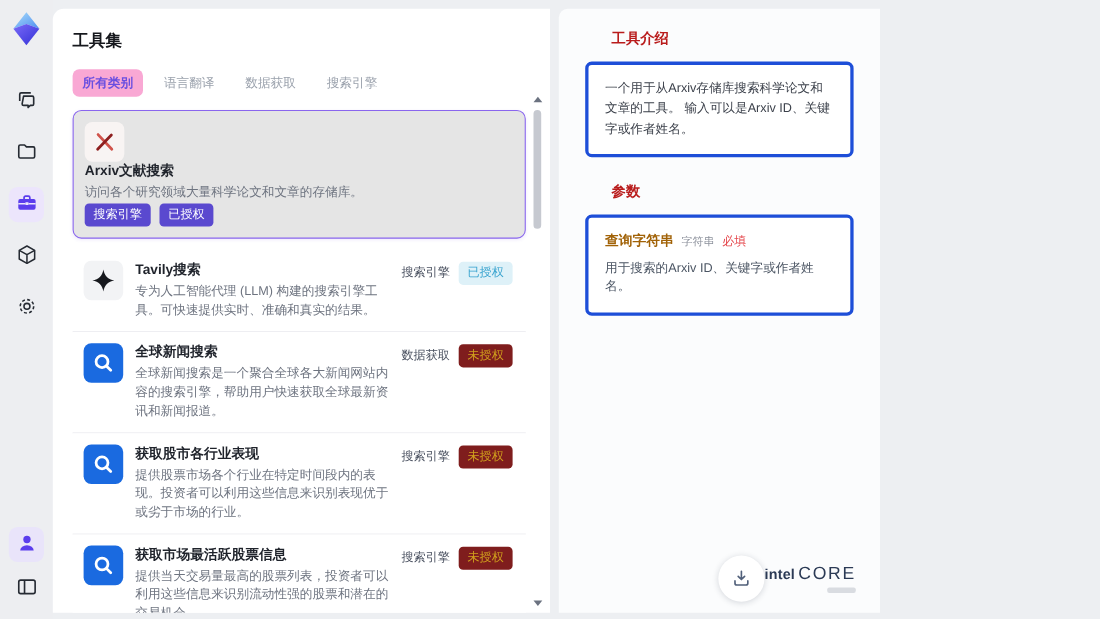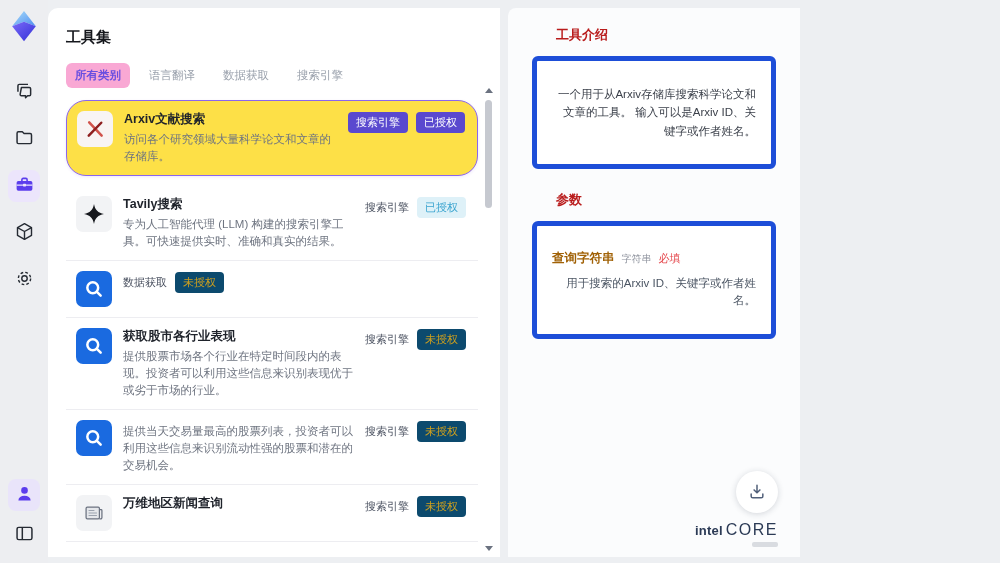--- a/index.html
+++ b/index.html
@@ -25,56 +25,56 @@
   .page-title { font-size:15px; font-weight:bold; color:#16181d; margin:4px 0 16px; }
 
   
   .tabs { display:flex; align-items:center; gap:10px; margin-bottom:12px; }
   .tab { border:none; background:transparent; font-size:11.5px; color:#9aa1ac; padding:5px 9px; border-radius:6px; cursor:pointer; font-family:inherit; white-space:nowrap; }
   .tab.active { background:#f9a8d4; color:#6a4fe0; font-weight:bold; }
 
   
   .tool-list { position:relative; }
   .tool-row { display:flex; align-items:flex-start; padding:10px 12px 10px 10px; border-bottom:1px solid #ededf1; background:#fff; cursor:pointer; }
-  .tool-row.selected { border:1.5px solid #8a66ee; background:#fde047; border-radius:20px; margin-bottom:10px; box-shadow:0 1px 3px rgba(120,80,230,.12); }
+  .tool-row.selected { border:1.5px solid #8a66ee; background:#e5e5e5; border-radius:8px; margin-bottom:10px; box-shadow:0 1px 3px rgba(120,80,230,.12);flex-direction:column; }
   .tool-icon { width:36px; height:36px; border-radius:7px; flex:none; display:flex; align-items:center; justify-content:center; margin-right:11px; }
   .tool-icon svg { width:30px; height:30px; }
   .tool-icon.bg-light { background:#f2f3f5; }
   .tool-icon.bg-paper { background:#f8f4f3; }
   .tool-icon.bg-blue { background:#1a6ae0; }
   .tool-text { flex:1; min-width:0; padding-right:6px; }
   .tool-name { font-size:12.5px; font-weight:bold; color:#1f232b; line-height:17px; }
   .tool-desc { font-size:11.5px; color:#6e7480; line-height:17px; margin-top:3px; }
   .tool-badges { display:flex; align-items:center; gap:8px; flex:none; padding-top:1px; }
   .badge { font-size:11px; line-height:1; padding:5px 8px; border-radius:4px; white-space:nowrap; }
   .badge.plain { padding:5px 0; color:#4a5160; background:transparent; }
   .badge.solid { background:#5a49cf; color:#ffffff; }
   .badge.cyan { background:#def1f8; color:#3aa4cf; }
-  .badge.amber { background:#0c4a6e; color:#d0a01d; }
+  .badge.amber { background:#7f1d1d; color:#d0a01d; }
 
   
   .scrollbar { position:absolute; top:80px; bottom:6px; right:6px; width:10px; }
   .sb-arrow { width:0; height:0; margin:0 auto; border-left:4px solid transparent; border-right:4px solid transparent; }
   .sb-arrow.up { border-bottom:5px solid #6b7280; }
   .sb-arrow.down { border-top:5px solid #6b7280; position:absolute; bottom:0; left:1px; }
   .sb-thumb { position:absolute; top:12px; left:1px; width:7px; height:108px; border-radius:4px; background:#c6c9d0; }
 
   
   .detail-title { font-size:14.5px; font-weight:bold; color:#16181d; margin-bottom:20px; }
   .section-head { font-size:13px; font-weight:bold; color:#b91c1c; margin-bottom:12px;margin-left:24px; }
-  .box { background:#ffffff; border:5px solid #1d4ed8; border-radius:6px; padding:24px 15px; margin-bottom:22px;text-align:right; }
+  .box { background:#ffffff; border:3px solid #1d4ed8; border-radius:6px; padding:13px 15px; margin-bottom:22px; }
   .intro-text { font-size:11.5px; color:#3c414b; line-height:1.6; }
   .param-head { display:flex; align-items:baseline; gap:7px; margin-bottom:8px; }
   .param-name { font-size:12.5px; font-weight:bold; color:#a16207; }
   .param-type { font-size:10px; color:#8b909b; }
   .param-required { font-size:11px; color:#e5484d; }
   .param-desc { font-size:11.5px; color:#4b5563; line-height:1.5; }
 
   
-  .fab-area { position:absolute; right:22px; bottom:10px; display:flex; flex-direction:column; align-items:flex-end; }
+  .fab-area { position:absolute; right:22px; bottom:10px; display:flex; flex-direction:row; align-items:flex-start; }
   .fab { width:42px; height:42px; border-radius:50%; border:none; background:#ffffff; box-shadow:0 1px 6px rgba(30,40,60,.18); display:flex; align-items:center; justify-content:center; cursor:pointer; }
   .fab svg { width:20px; height:20px; }
   .intel-logo { margin-top:8px; display:flex; flex-direction:column; align-items:flex-end; }
   .intel-line { display:flex; align-items:baseline; gap:3px; }
   .intel-word { font-size:13px; font-weight:bold; color:#2b3a55; letter-spacing:.2px; }
   .core-word { font-size:16px; font-weight:normal; color:#2b3a55; letter-spacing:1.5px; }
   .intel-sub { width:26px; height:5px; border-radius:2px; background:#d9dce1; margin-top:3px; }
 </style>
 </head>
 <body>
@@ -189,20 +189,24 @@
       <span class="badge cyan">已授权</span>
     </div>
   </div>
           <div class="tool-row">
     <div class="tool-icon bg-blue">
               <svg viewBox="0 0 36 36">
                 <circle cx="16.5" cy="16.5" r="6.5" fill="none" stroke="#ffffff" stroke-width="3"></circle>
                 <path d="M21.5 21.5 L26 26" stroke="#ffffff" stroke-width="3" stroke-linecap="round"></path>
               </svg>
             </div>
+    <div class="tool-text">
+      <div class="tool-name">全球新闻搜索</div>
+      <div class="tool-desc">全球新闻搜索是一个聚合全球各大新闻网站内容的搜索引擎，帮助用户快速获取全球最新资讯和新闻报道。</div>
+    </div>
     <div class="tool-badges">
       <span class="badge plain">数据获取</span>
       <span class="badge amber">未授权</span>
     </div>
   </div>
           <div class="tool-row">
     <div class="tool-icon bg-blue">
               <svg viewBox="0 0 36 36">
                 <circle cx="16.5" cy="16.5" r="6.5" fill="none" stroke="#ffffff" stroke-width="3"></circle>
                 <path d="M21.5 21.5 L26 26" stroke="#ffffff" stroke-width="3" stroke-linecap="round"></path>
@@ -218,20 +222,21 @@
     </div>
   </div>
           <div class="tool-row">
     <div class="tool-icon bg-blue">
               <svg viewBox="0 0 36 36">
                 <circle cx="16.5" cy="16.5" r="6.5" fill="none" stroke="#ffffff" stroke-width="3"></circle>
                 <path d="M21.5 21.5 L26 26" stroke="#ffffff" stroke-width="3" stroke-linecap="round"></path>
               </svg>
             </div>
     <div class="tool-text">
+      <div class="tool-name">获取市场最活跃股票信息</div>
       <div class="tool-desc">提供当天交易量最高的股票列表，投资者可以利用这些信息来识别流动性强的股票和潜在的交易机会。</div>
     </div>
     <div class="tool-badges">
       <span class="badge plain">搜索引擎</span>
       <span class="badge amber">未授权</span>
     </div>
   </div>
           <div class="tool-row">
     <div class="tool-icon bg-light">
               <svg viewBox="0 0 36 36">

